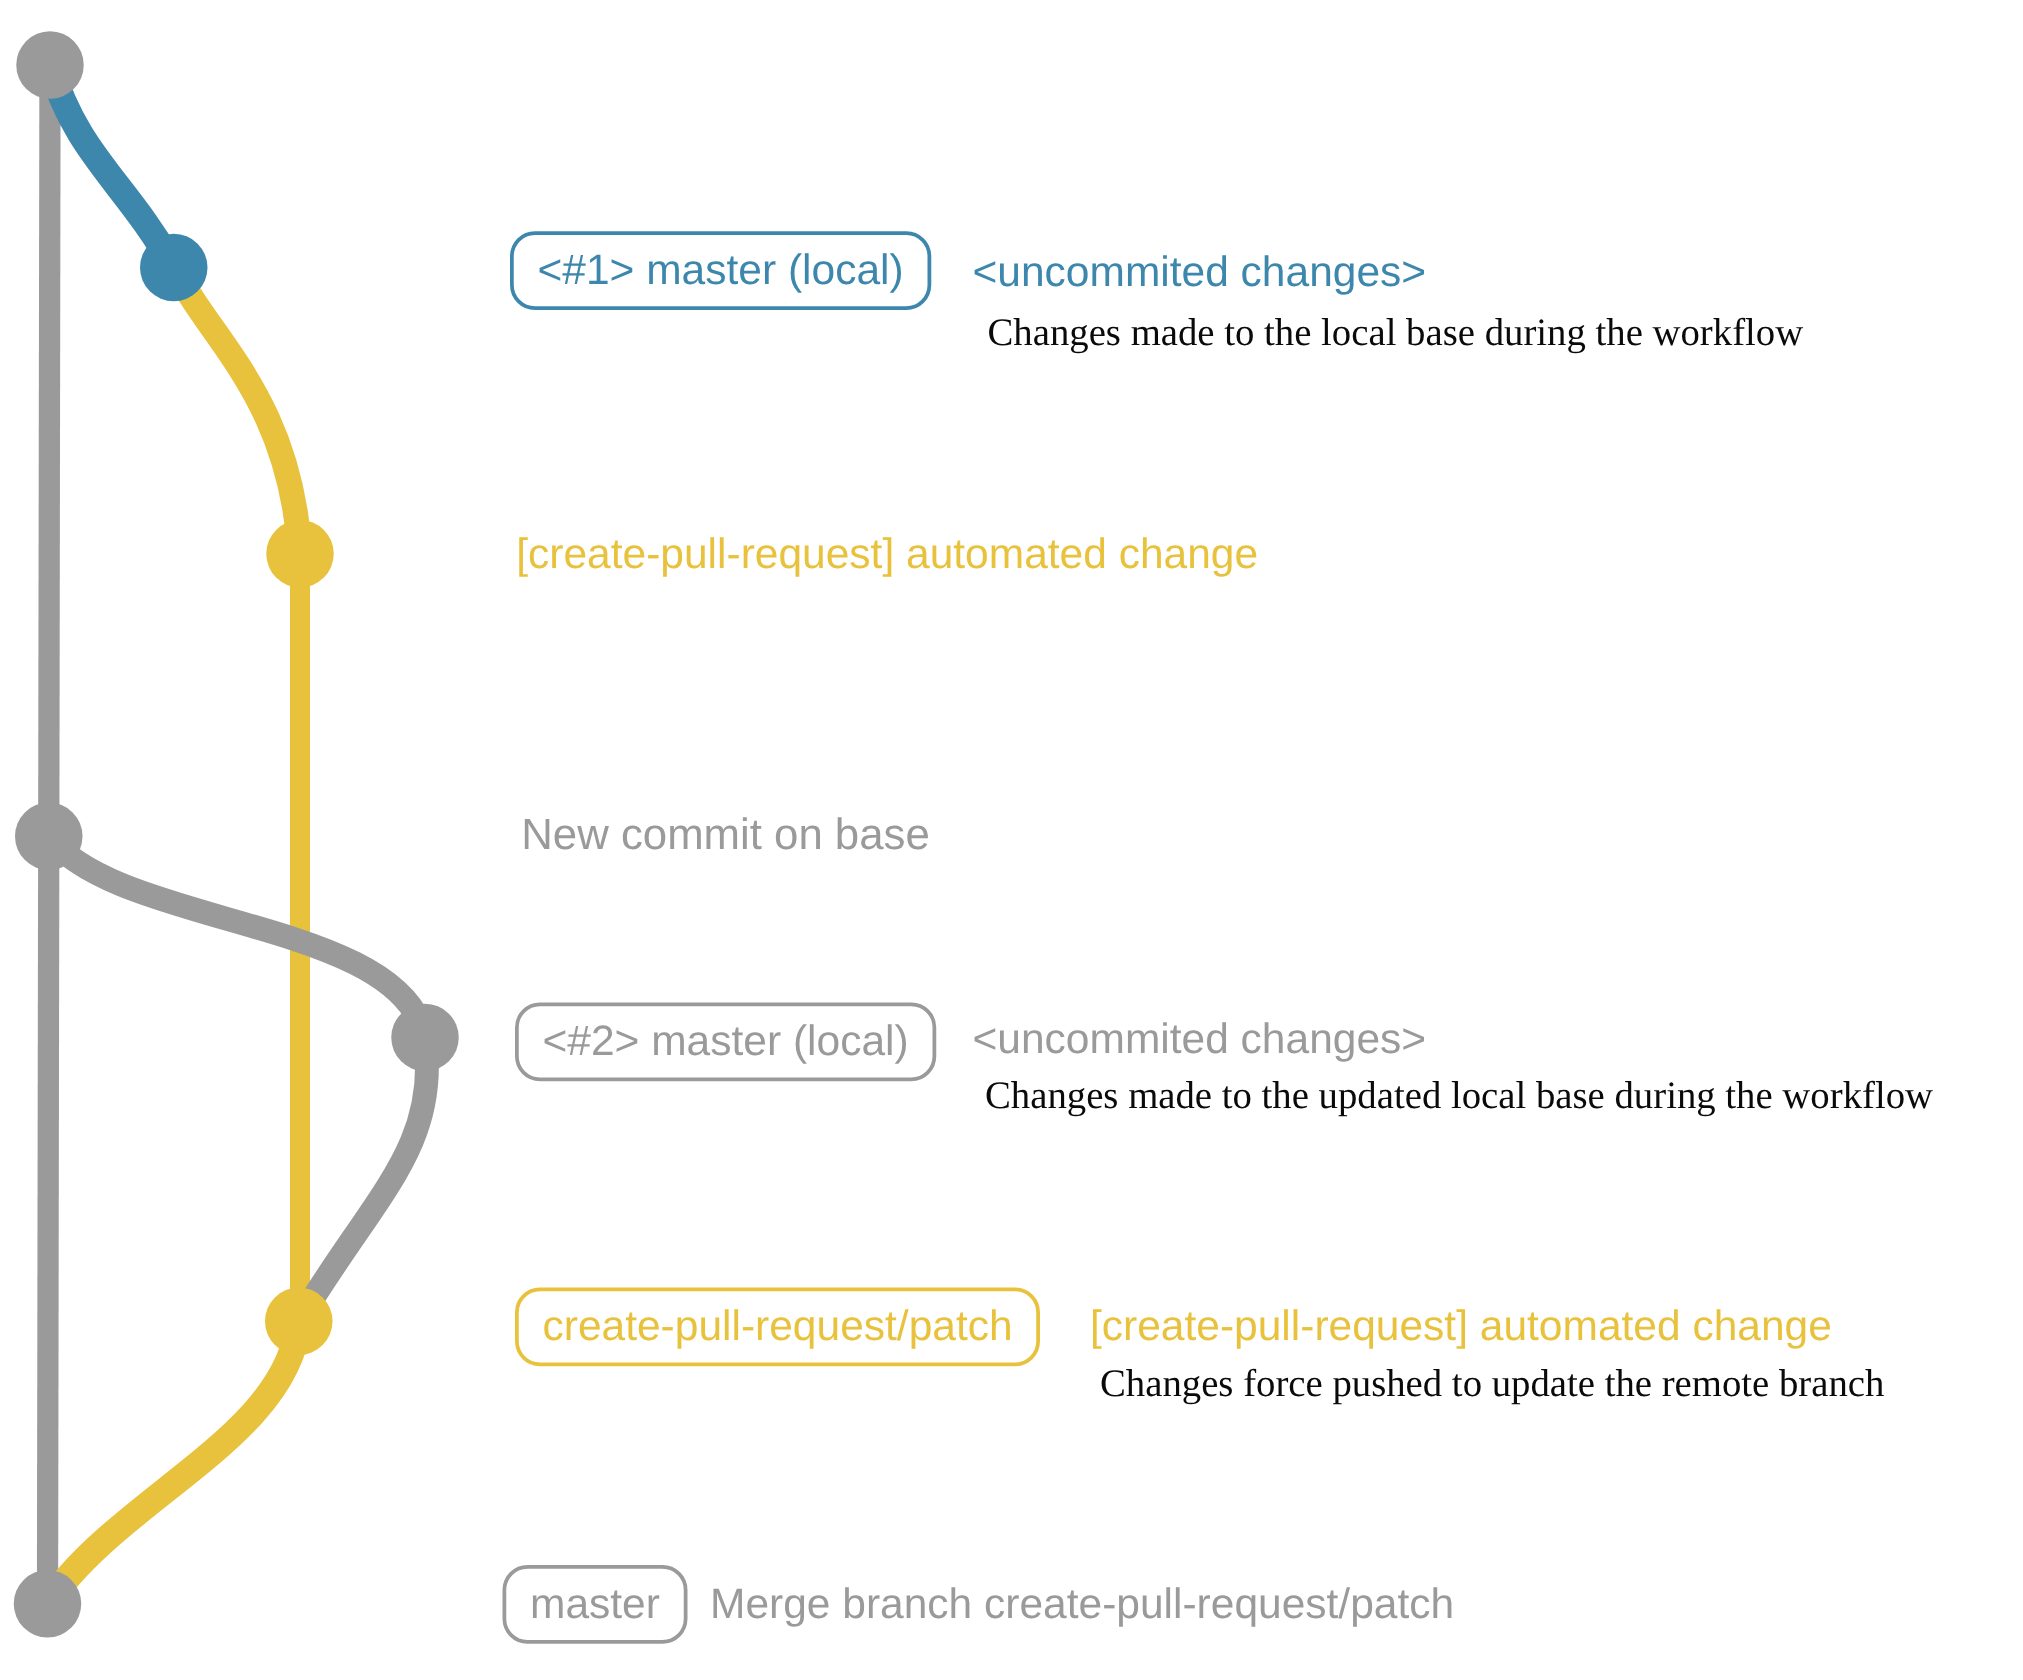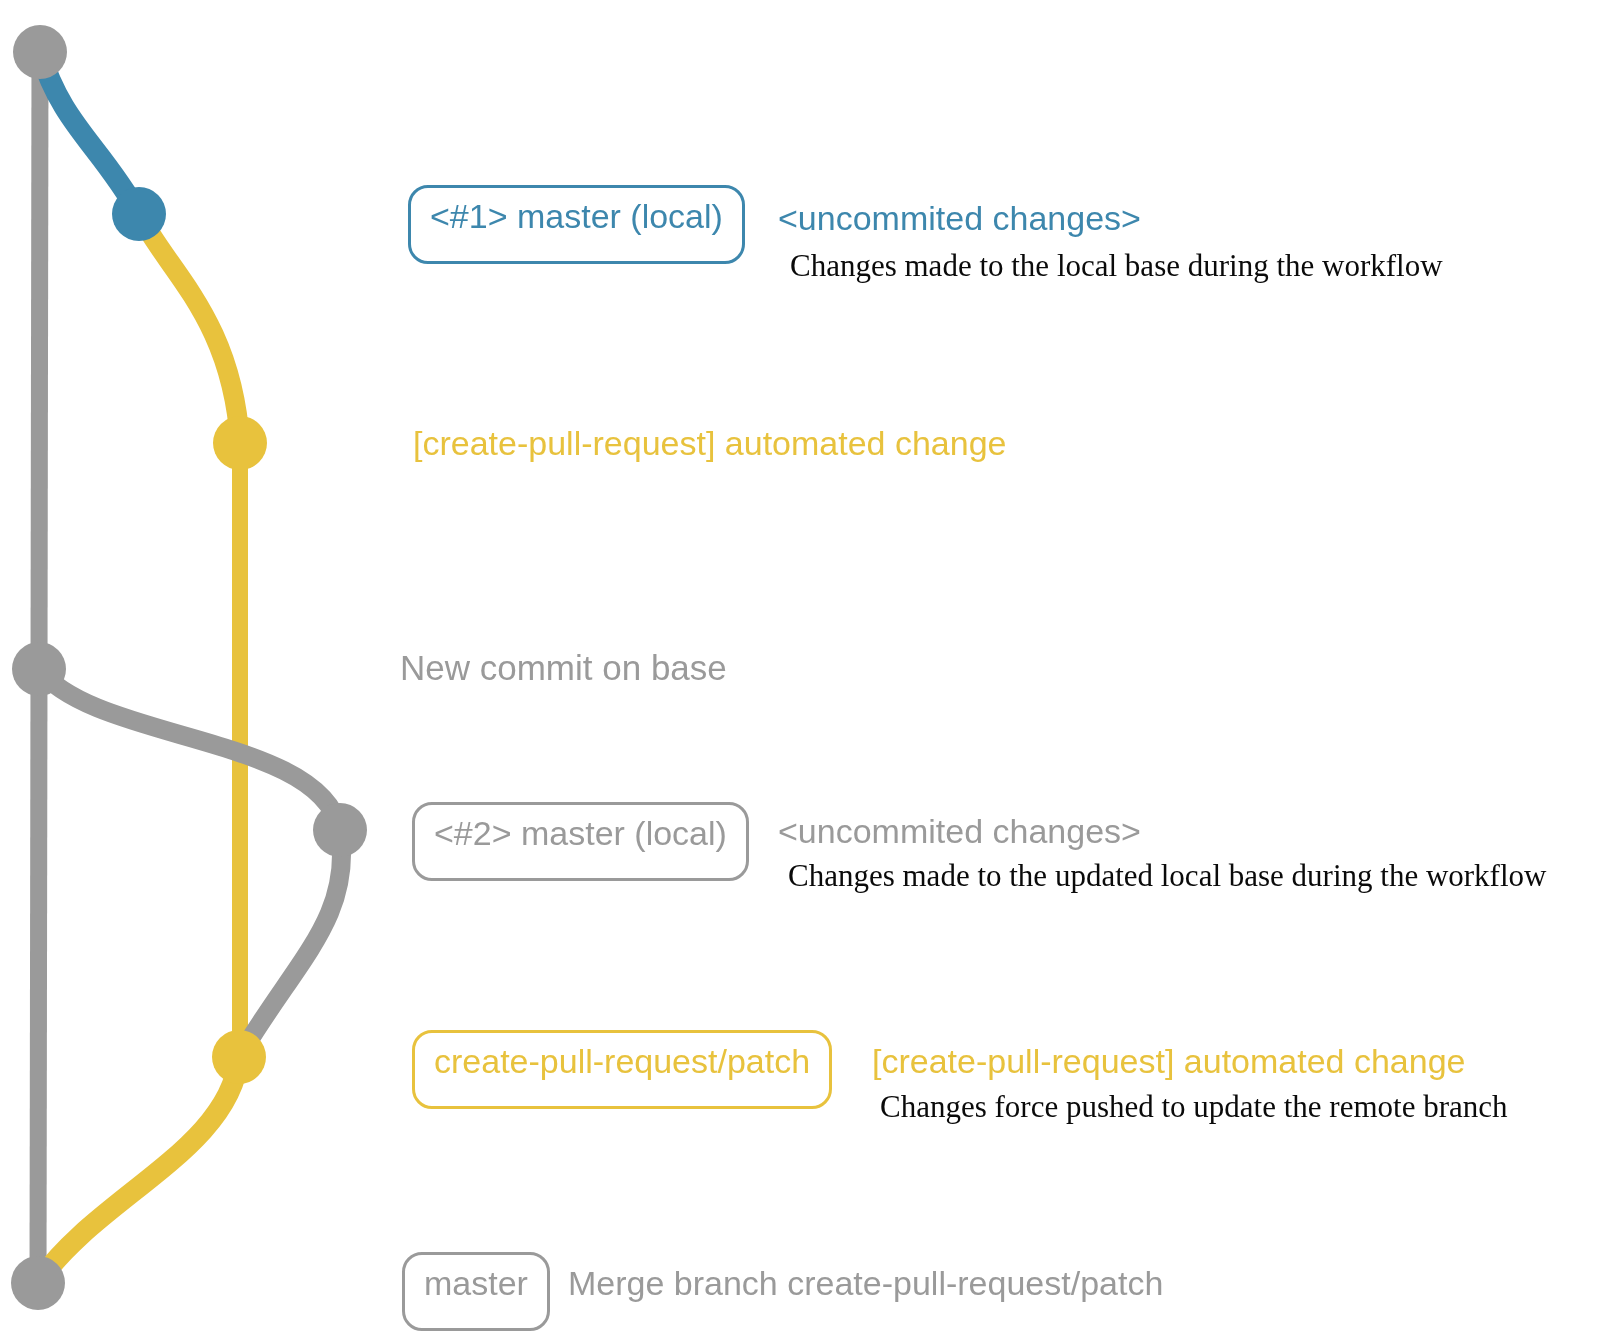--- a/index.html
+++ b/index.html
@@ -7,21 +7,21 @@
     width:1618px;height:1344px;position:relative;overflow:hidden;
     font-family:"Liberation Sans",sans-serif;
   }
   .stage{position:absolute;inset:0;}
   svg.graph{position:absolute;left:0;top:0;}
   .heading{
     position:absolute;font-size:35px;color:var(--gray);
     white-space:nowrap;line-height:42px;
   }
   .badge{
-    position:absolute;box-sizing:border-box;height:79px;line-height:56px;
+    position:absolute;box-sizing:border-box;height:63px;line-height:56px;
     border:3px solid;border-radius:20px;padding:0 19px;font-size:34px;
     white-space:nowrap;background:#ffffff;
   }
   .ann{position:absolute;font-size:34px;white-space:nowrap;line-height:40px;}
   .desc{
     position:absolute;font-family:"Liberation Serif",serif;font-size:31px;
     color:#0a0a0a;white-space:nowrap;line-height:38px;
   }
   .c-blue{color:var(--blue);border-color:var(--blue);}
   .c-yellow{color:var(--yellow);border-color:var(--yellow);}
@@ -55,21 +55,21 @@
     <circle cx="38" cy="1283" r="27" fill="#9a9a9a"></circle>
   </svg>
 
 
   <div class="badge c-blue" style="left:408px;top:185px;">&lt;#1&gt; master (local)</div>
   <div class="ann c-blue" style="left:778px;top:198px;">&lt;uncommited changes&gt;</div>
   <div class="desc" style="left:790px;top:247px;">Changes made to the local base during the workflow</div>
 
   <div class="ann c-yellow" style="left:413px;top:423px;">[create-pull-request] automated change</div>
 
-  <div class="heading" style="left:400px;top:647px;">New commit on base</div>
+  <div class="heading" style="left:417px;top:647px;">New commit on base</div>
 
   <div class="badge c-gray" style="left:412px;top:802px;">&lt;#2&gt; master (local)</div>
   <div class="ann c-gray" style="left:778px;top:811px;">&lt;uncommited changes&gt;</div>
   <div class="desc" style="left:788px;top:857px;">Changes made to the updated local base during the workflow</div>
 
   <div class="badge c-yellow" style="left:412px;top:1030px;">create-pull-request/patch</div>
   <div class="ann c-yellow" style="left:872px;top:1041px;">[create-pull-request] automated change</div>
   <div class="desc" style="left:880px;top:1088px;">Changes force pushed to update the remote branch</div>
 
   <div class="badge c-gray" style="left:402px;top:1252px;">master</div>

